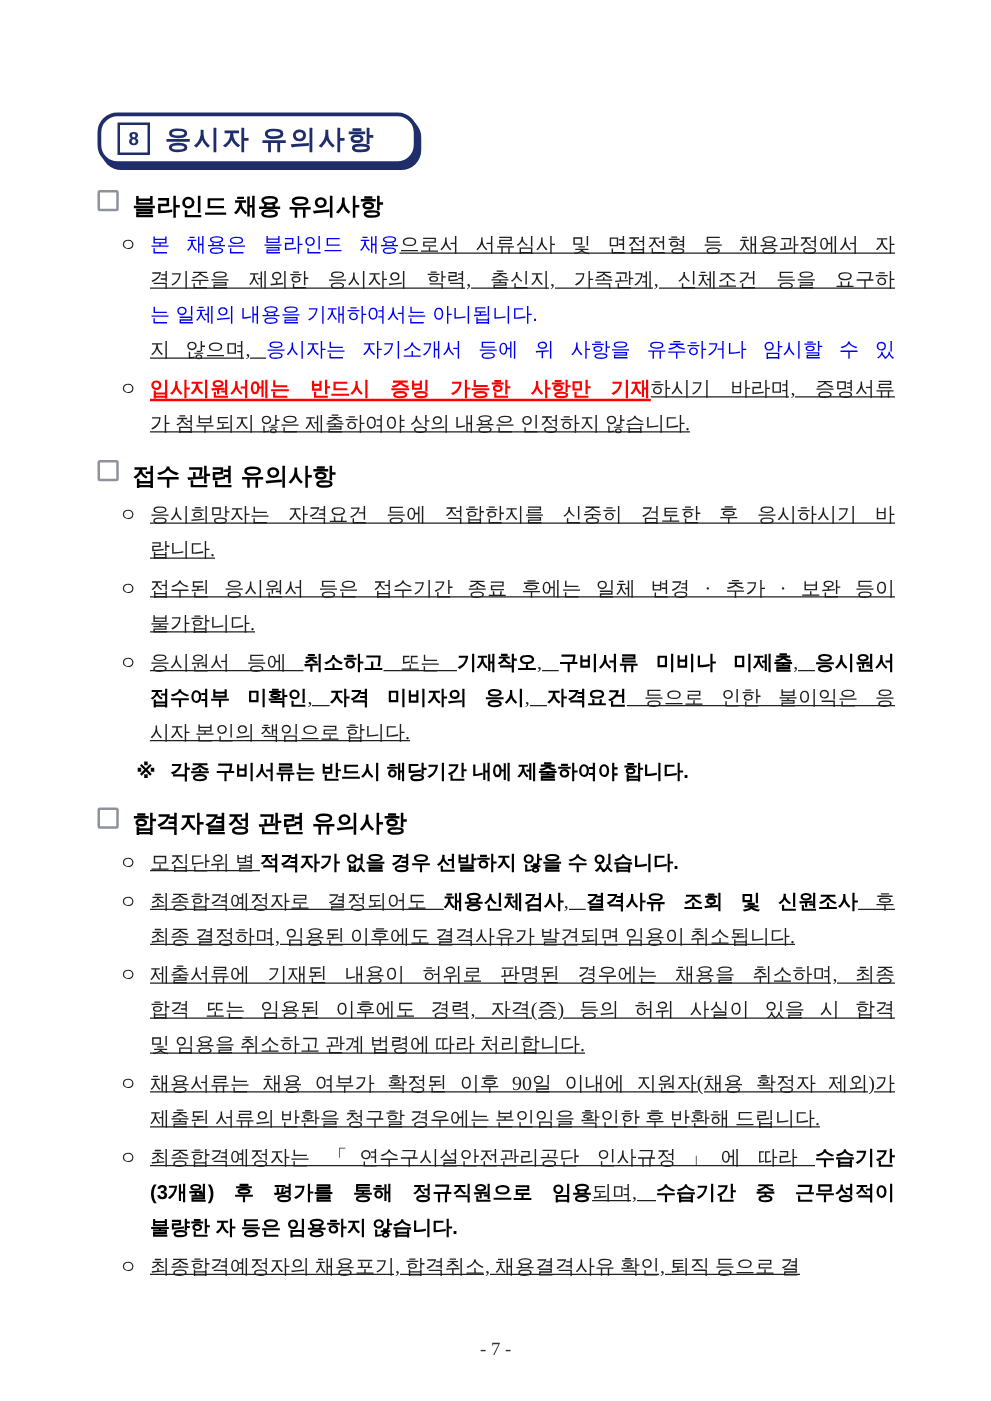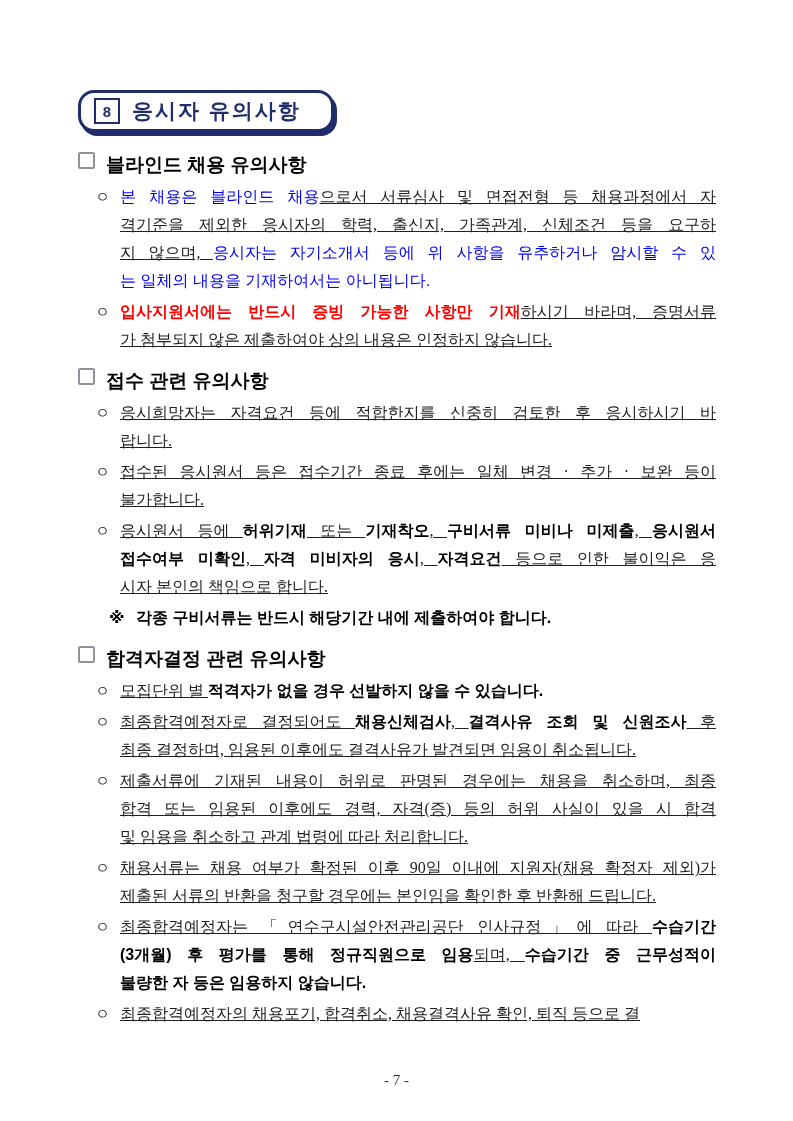--- a/index.html
+++ b/index.html
@@ -60,21 +60,21 @@
 
   .tline { font-size:16px; line-height:28px; word-break:keep-all; }
   .tline.just { text-align:justify; text-align-last:justify; }
 
   .seg-n  { color:#202020;text-decoration:underline; }
   .seg-b  { font-family:"Liberation Sans","DejaVu Sans",sans-serif; font-weight:700; color:#000000; }
   .seg-bb { font-family:"Liberation Sans","DejaVu Sans",sans-serif; font-weight:400; color:var(--blue); }
   .seg-rbu{
     font-family:"Liberation Sans","DejaVu Sans",sans-serif; font-weight:700;
     color:var(--red);
-    text-decoration-thickness:2px; text-underline-offset:3px;
+    text-decoration:underline; text-decoration-thickness:2px; text-underline-offset:3px;
   }
 
   .footer {
     position:absolute; left:0; right:0; bottom:32px;
     text-align:center;
     font-size:15px; color:#333333;
     font-family:"Liberation Serif","DejaVu Serif",serif;
   }
 </style>
 </head>
@@ -93,22 +93,22 @@
       <div class="section">
         <div class="sec-head">
           <span class="sq"></span>
           <span>블라인드 채용 유의사항</span>
         </div>
         <div class="item">
           <span class="marker">ㅇ</span>
           <div class="content">
             <div class="tline just"><span class="seg-bb">본 채용은 블라인드 채용</span><span class="seg-n">으로서 서류심사 및 면접전형 등 채용과정에서 자</span></div>
             <div class="tline just"><span class="seg-n">격기준을 제외한 응시자의 학력, 출신지, 가족관계, 신체조건 등을 요구하</span></div>
+            <div class="tline"><span class="seg-bb">는 일체의 내용을 기재하여서는 아니됩니다.</span></div>
             <div class="tline just"><span class="seg-n">지 않으며, </span><span class="seg-bb">응시자는 자기소개서 등에 위 사항을 유추하거나 암시할 수 있</span></div>
-            <div class="tline"><span class="seg-bb">는 일체의 내용을 기재하여서는 아니됩니다.</span></div>
           </div>
         </div>
         <div class="item">
           <span class="marker">ㅇ</span>
           <div class="content">
             <div class="tline just"><span class="seg-rbu">입사지원서에는 반드시 증빙 가능한 사항만 기재</span><span class="seg-n">하시기 바라며, 증명서류</span></div>
             <div class="tline"><span class="seg-n">가 첨부되지 않은 제출하여야 상의 내용은 인정하지 않습니다.</span></div>
           </div>
         </div>
       </div>
@@ -127,21 +127,21 @@
         <div class="item">
           <span class="marker">ㅇ</span>
           <div class="content">
             <div class="tline just"><span class="seg-n">접수된 응시원서 등은 접수기간 종료 후에는 일체 변경 · 추가 · 보완 등이</span></div>
             <div class="tline"><span class="seg-n">불가합니다.</span></div>
           </div>
         </div>
         <div class="item">
           <span class="marker">ㅇ</span>
           <div class="content">
-            <div class="tline just"><span class="seg-n">응시원서 등에 </span><span class="seg-b">허위기재</span><span class="seg-n"> 또는 </span><span class="seg-b">기재착오</span><span class="seg-n">, </span><span class="seg-b">구비서류 미비나 미제출</span><span class="seg-n">, </span><span class="seg-b">응시원서</span></div>
+            <div class="tline just"><span class="seg-n">응시원서 등에 </span><span class="seg-b">취소하고</span><span class="seg-n"> 또는 </span><span class="seg-b">기재착오</span><span class="seg-n">, </span><span class="seg-b">구비서류 미비나 미제출</span><span class="seg-n">, </span><span class="seg-b">응시원서</span></div>
             <div class="tline just"><span class="seg-b">접수여부 미확인</span><span class="seg-n">, </span><span class="seg-b">자격 미비자의 응시</span><span class="seg-n">, </span><span class="seg-b">자격요건</span><span class="seg-n"> 등으로 인한 불이익은 응</span></div>
             <div class="tline"><span class="seg-n">시자 본인의 책임으로 합니다.</span></div>
           </div>
         </div>
         <div class="item note">
           <span class="marker">※</span>
           <div class="content">
             <div class="tline"><span class="seg-b">각종 구비서류는 반드시 해당기간 내에 제출하여야 합니다.</span></div>
           </div>
         </div>

